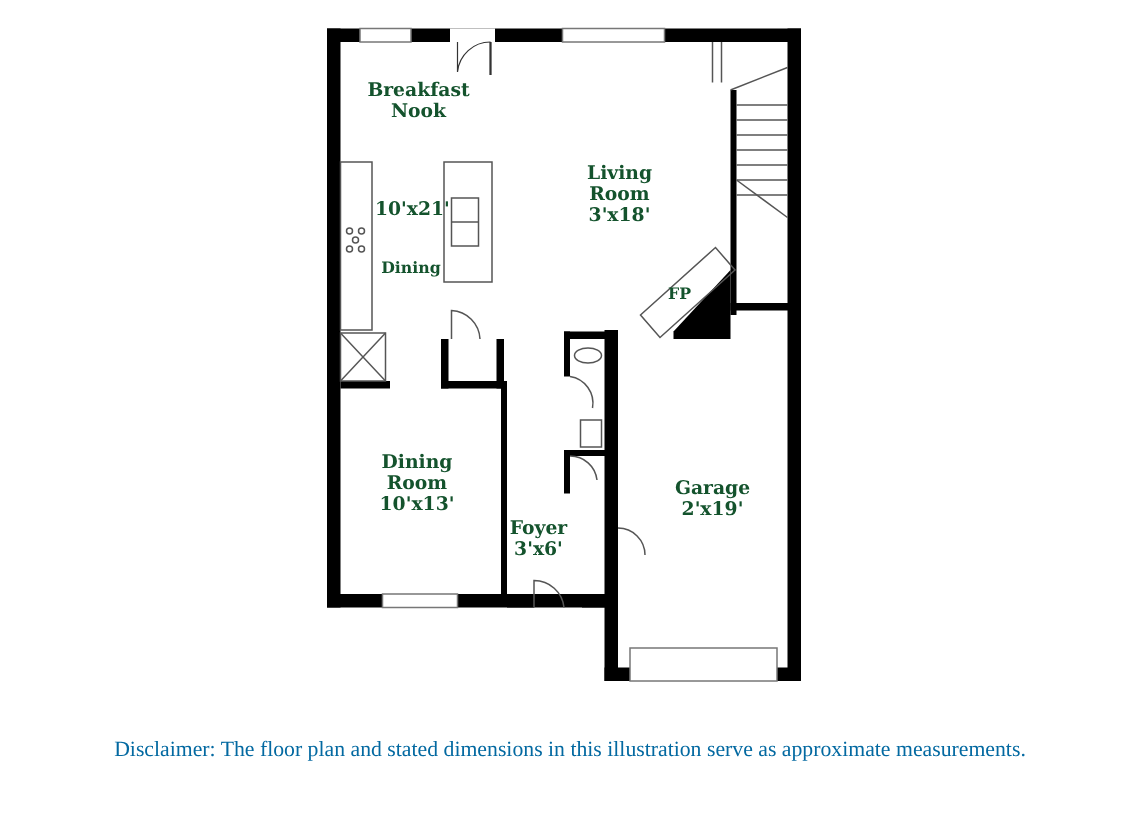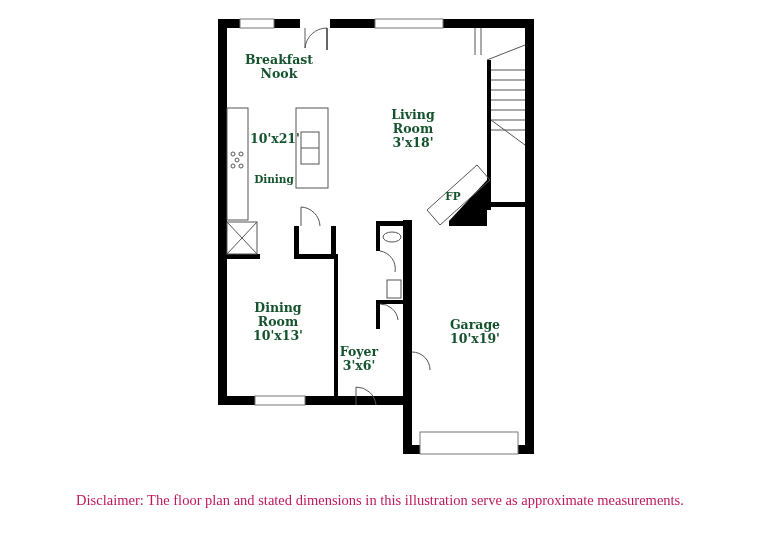--- a/index.html
+++ b/index.html
@@ -1,20 +1,20 @@
 <!DOCTYPE html>
 <html><head>
 <meta charset="utf-8">
 <style>
   html,body{margin:0;padding:0;background:#fff;}
   body{width:760px;height:553px;position:relative;overflow:hidden;font-family:"DejaVu Serif","Liberation Serif",serif;}
   #plan{position:absolute;left:0;top:0;}
   .lbl{position:absolute;text-align:center;font-weight:bold;color:#14532d;font-size:12.5px;line-height:14px;font-family:"DejaVu Serif",serif;}
   .small{font-size:10.5px;}
-  #disclaimer{position:absolute;left:0;width:760px;top:491px;text-align:center;font-family:"Liberation Serif",serif;font-size:14.5px;line-height:18px;color:#be185d;}
+  #disclaimer{position:absolute;left:0;width:760px;top:491px;text-align:center;font-family:"Liberation Serif",serif;font-size:14.5px;line-height:18px;color:#0369a1;}
 </style>
 </head>
 <body>
 
 <svg id="plan" width="760" height="553" viewBox="0 0 760 553" xmlns="http://www.w3.org/2000/svg">
   <g fill="#000">
 
     <rect x="218" y="19" width="316" height="9"></rect>
 
     <rect x="218" y="19" width="9" height="386"></rect>
@@ -124,18 +124,18 @@
   <div>Dining</div>
   <div>Room</div>
   <div>10'x13'</div>
 </div>
 <div class="lbl" style="left:332px;top:345px;width:54px;">
   <div>Foyer</div>
   <div>3'x6'</div>
 </div>
 <div class="lbl" style="left:440px;top:318px;width:70px;">
   <div>Garage</div>
-  <div>10'x19'</div>
+  <div>2'x19'</div>
 </div>
 
 <div id="disclaimer">
   <div>Disclaimer: The floor plan and stated dimensions in this illustration serve as approximate measurements.</div>
 </div>
 
 </body></html>

